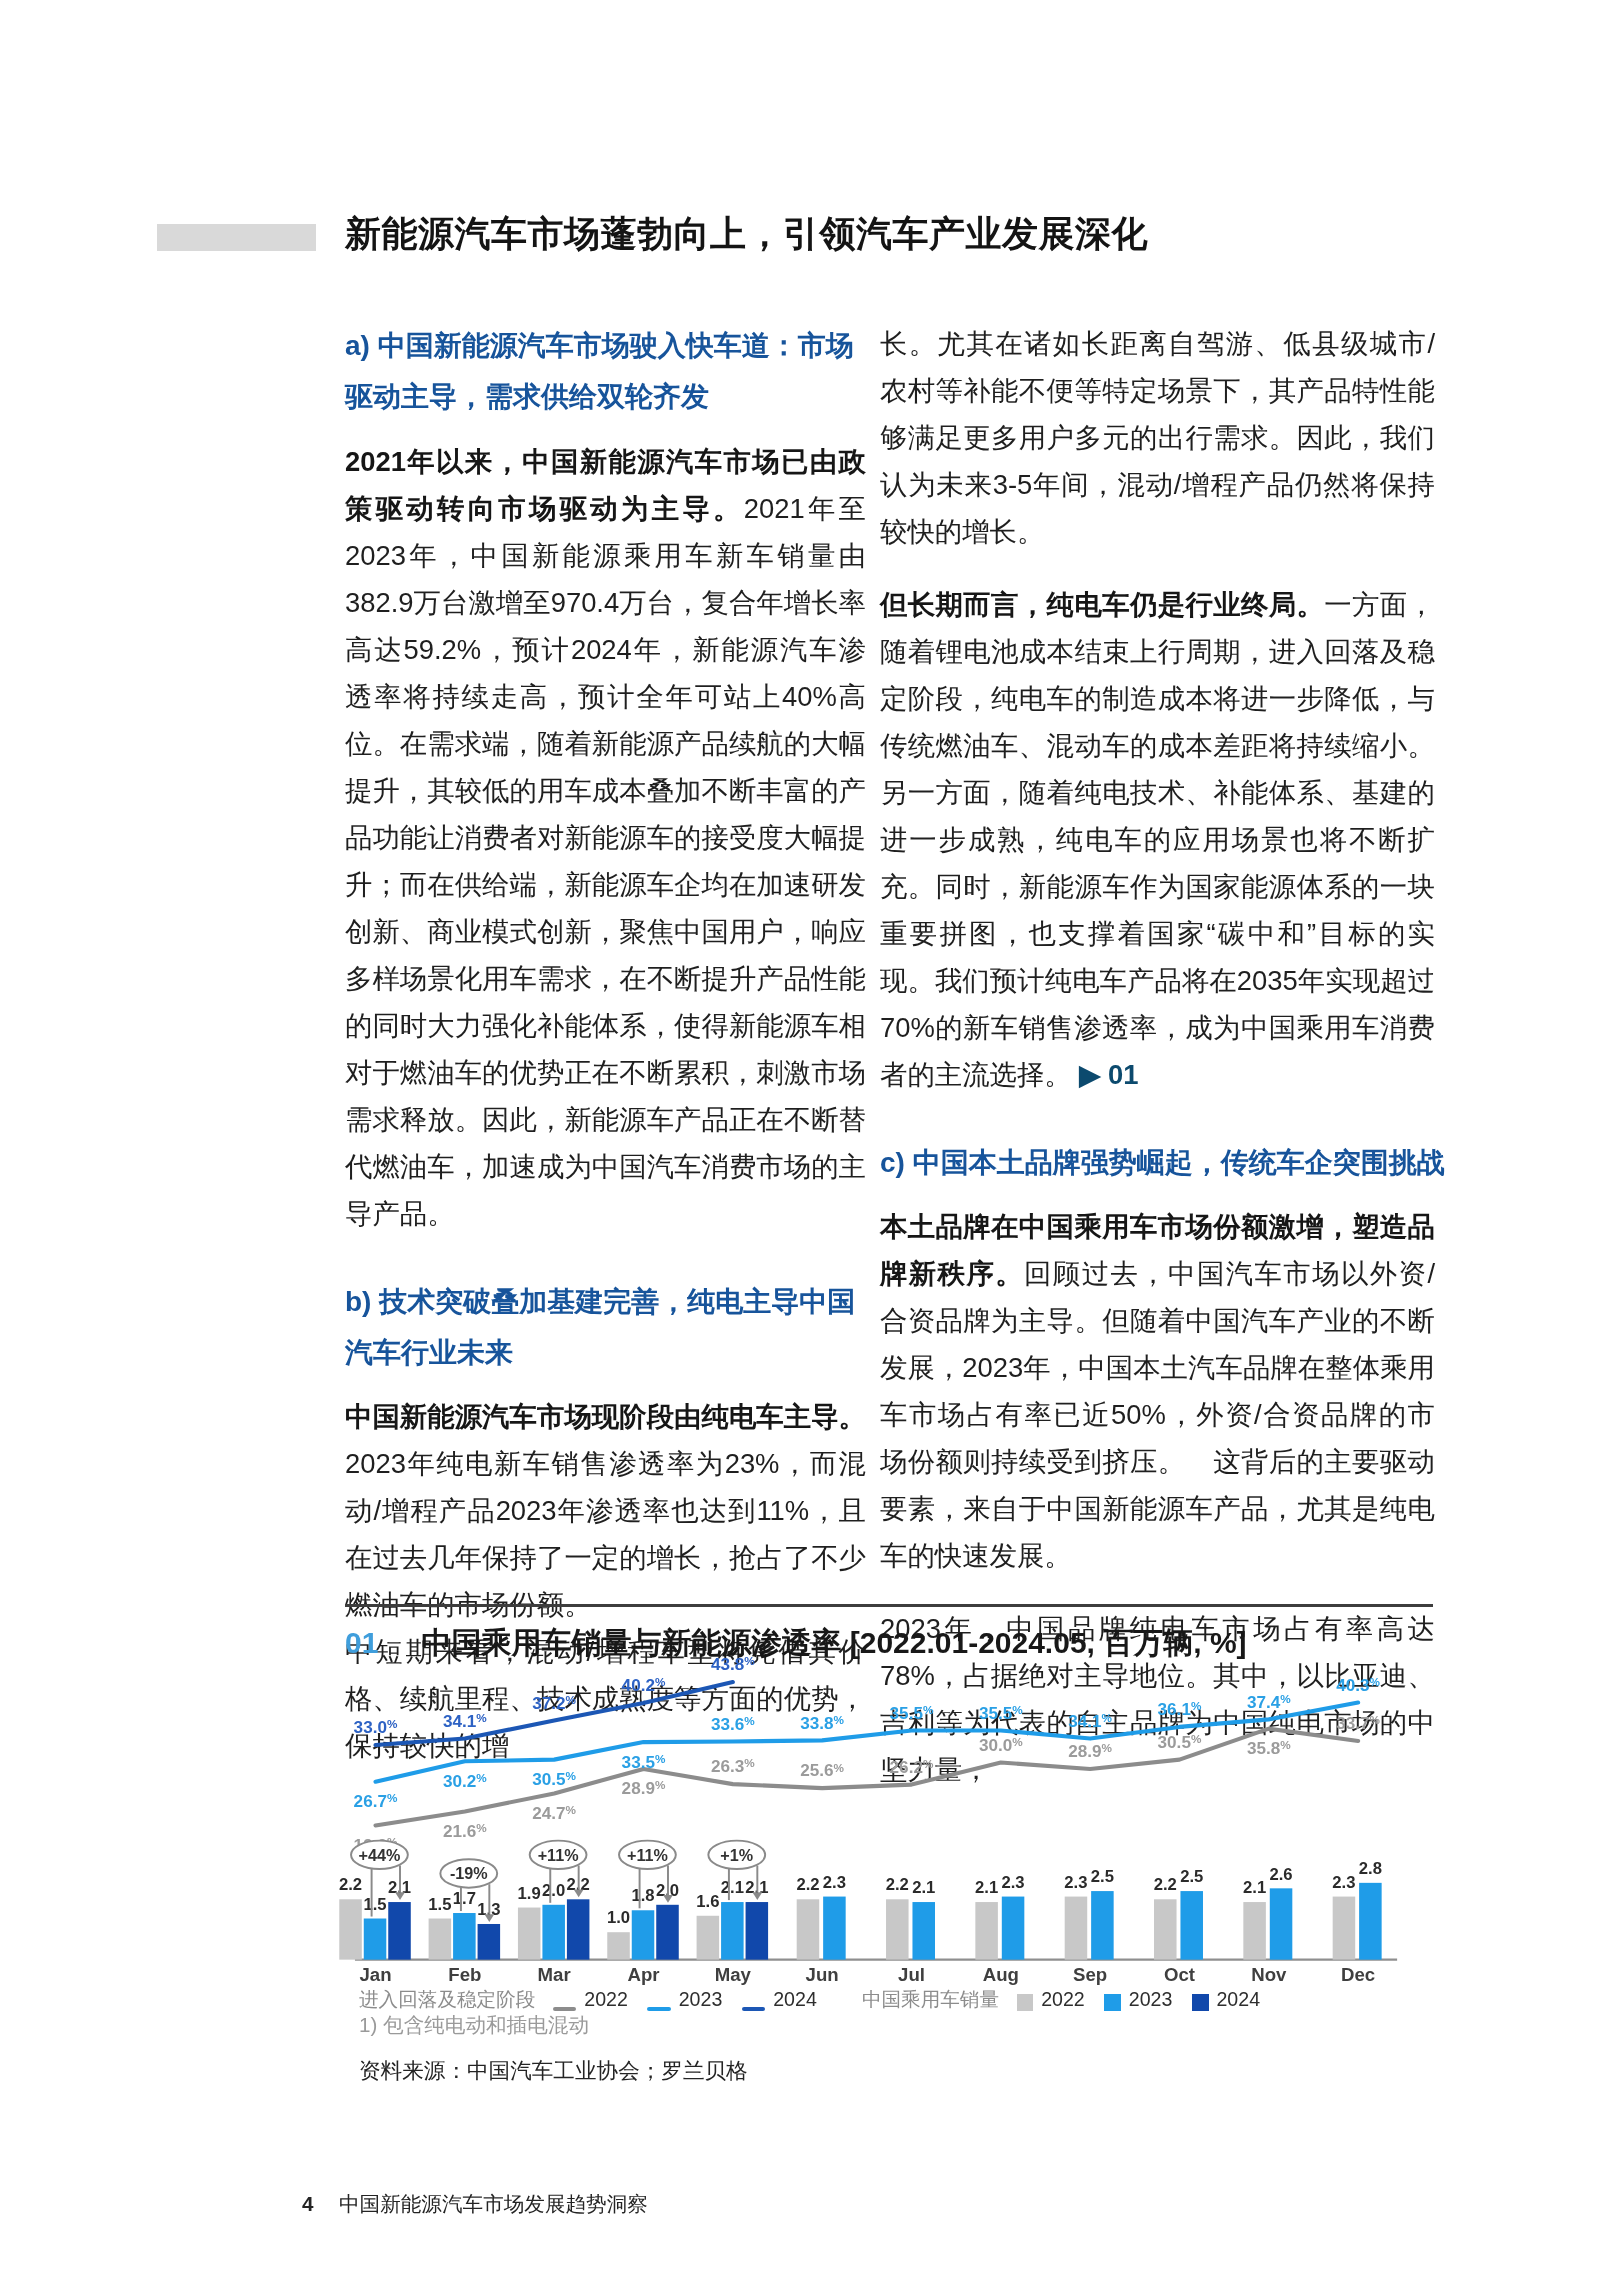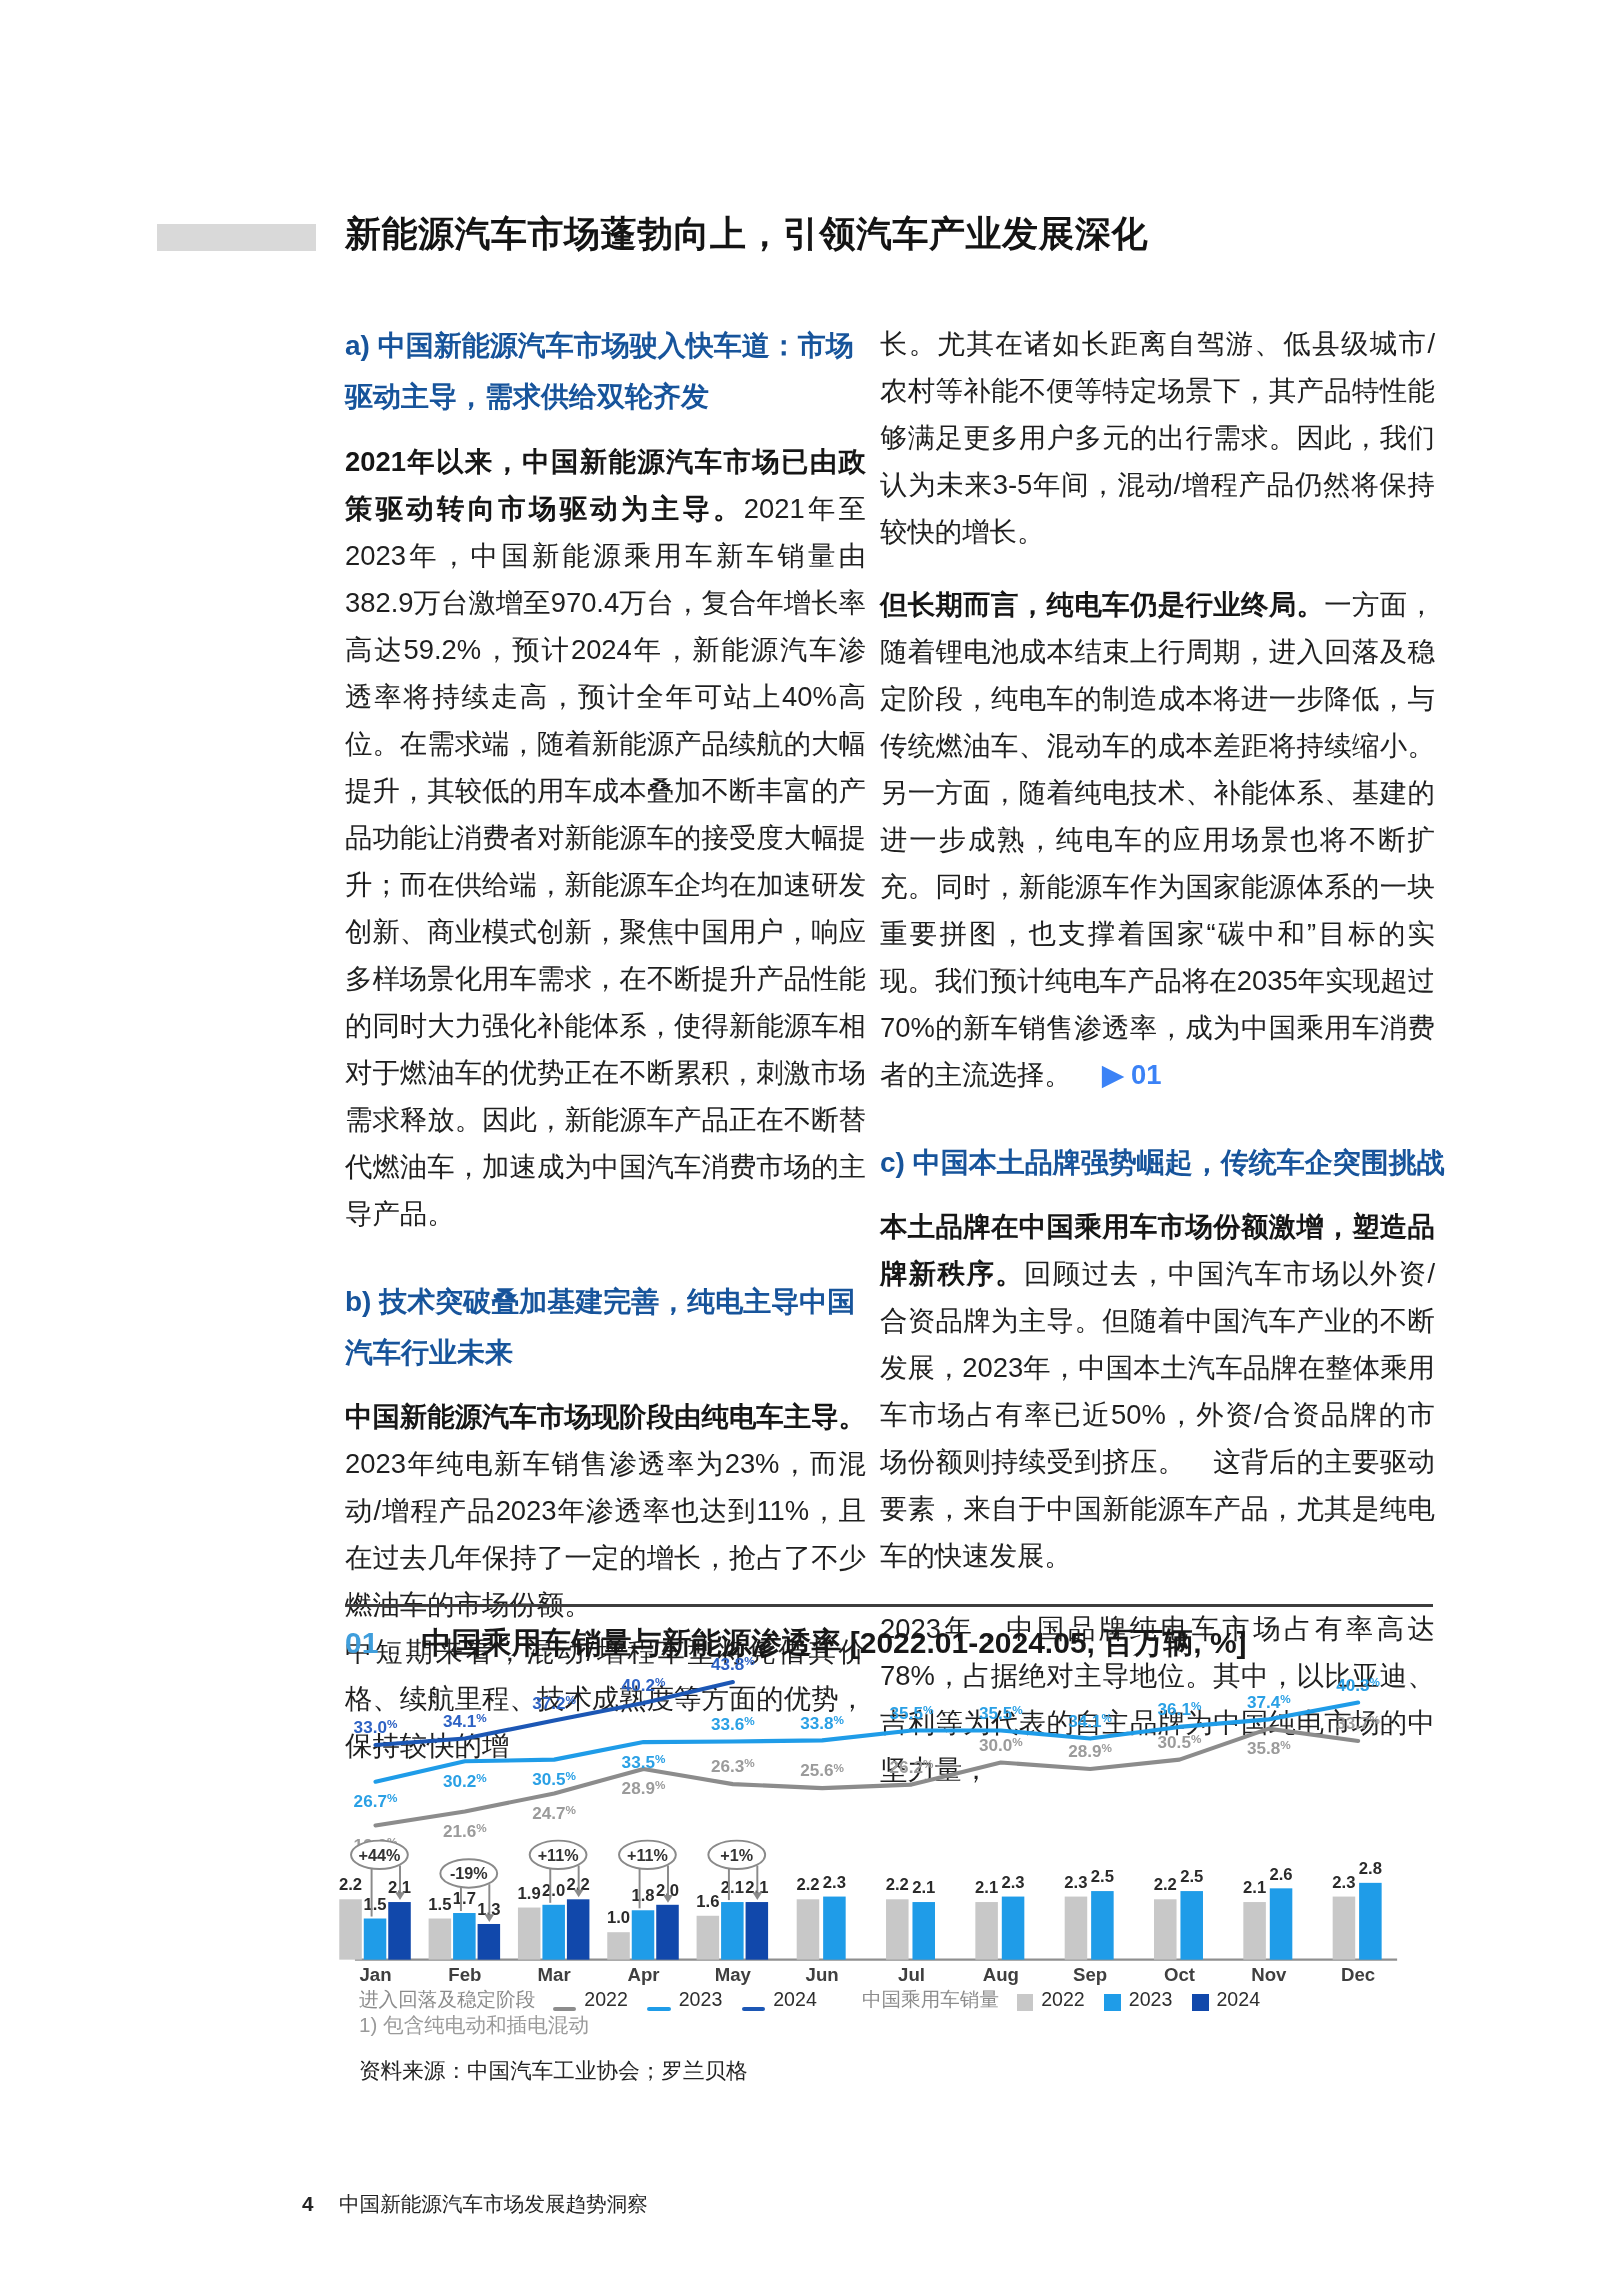--- a/index.html
+++ b/index.html
@@ -12,21 +12,21 @@
   .page-title { position:absolute; left:345px; top:210px; font-size:36px; font-weight:700; color:#141414; letter-spacing:0.5px; white-space:nowrap; }
 
   .col { position:absolute; top:320px; font-size:27.4px; line-height:47px; text-align:justify; color:#1f1f1f; }
   .col-left  { left:345px; width:521px; }
   .col-right { left:880px; width:555px; }
   .col h2 { font-size:28px; line-height:51px; font-weight:700; color:#17549b; margin:0 -11.8px 15.7px 0; text-align:left; }
   .col h2.mt { margin-top:39px; }
   .col p { margin:0 0 25.5px 0; }
   .col b { font-weight:700; color:#161616; }
   .blk { display:block; }
-  .figref { color:#3b82f6; font-weight:700; white-space:nowrap;margin-left:23px; }
+  .figref { color:#0c4a6e; font-weight:700; white-space:nowrap; }
 
   .fig-rule { position:absolute; left:345px; top:1604px; width:1088px; height:2.9px; background:#3d3d3d; }
   .fig-head { position:absolute; left:345px; top:1623px; display:flex; align-items:baseline; }
   .fig-num   { color:#3f9edc; font-size:30px; font-weight:700; }
   .fig-title { color:#181818; font-size:30px; font-weight:700; margin-left:43px; }
 
   .chart-svg { position:absolute; left:323px; top:1656px; width:1157px; height:382px; }
 
   .legend { position:absolute; left:359px; top:1986px; display:flex; align-items:center; font-size:19.6px; color:#2e2e2e; white-space:nowrap; }
   .legend .cap { color:#8c8c8c; margin-right:17.6px; }

